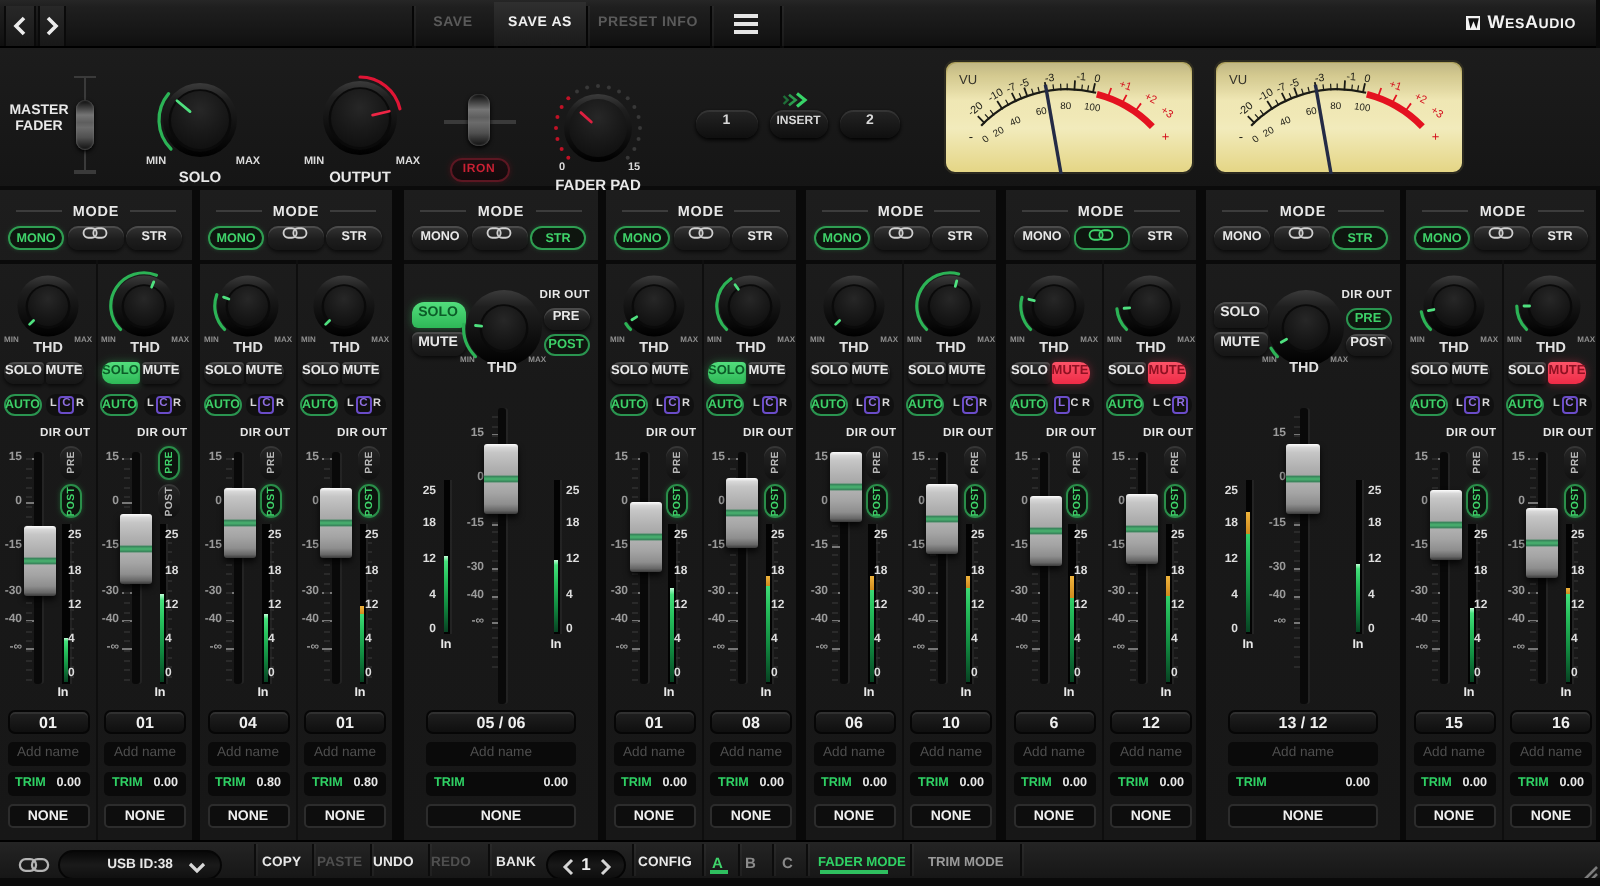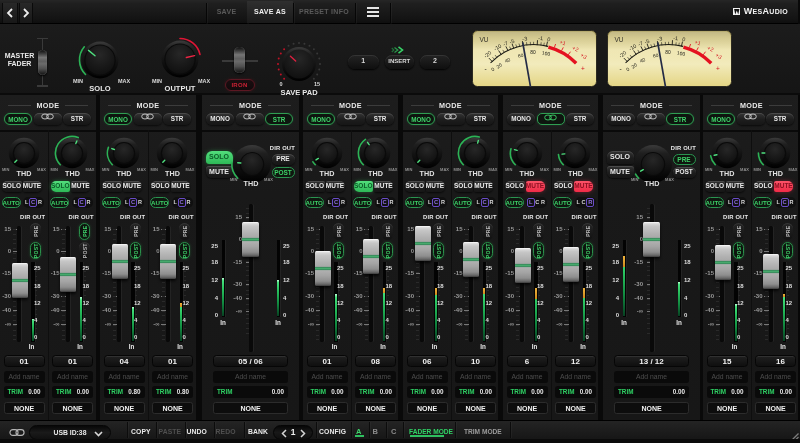--- a/index.html
+++ b/index.html
@@ -170,21 +170,21 @@
           <circle cx="44.28" cy="29.44" r="1.0" fill="#383838"></circle>
           <circle cx="42.19" cy="34.50" r="1.0" fill="#383838"></circle>
           <circle cx="38.85" cy="38.85" r="1.0" fill="#383838"></circle>
           <circle cx="24" cy="24" r="17" fill="url(#bez)"></circle>
           <circle cx="24" cy="24" r="14.5" fill="url(#face)"></circle>
           <line x1="20.66" y1="20.99" x2="15.45" y2="16.30" stroke="#dd2040" stroke-width="1.4" stroke-linecap="round"></line>
         </svg>
       </div>
       <div class="hmm" style="left:275px;top:56.5px;width:12px;">0</div>
       <div class="hmm" style="left:310px;top:56.5px;width:14px;">15</div>
-      <div class="lab" style="left:273px;top:63.5px;width:52px;font-size:7.5px;">SAVE PAD</div>
+      <div class="lab" style="left:273px;top:63.5px;width:52px;font-size:7.5px;">FADER PAD</div>
       <svg width="16" height="8" viewBox="0 0 16 8" style="position:absolute;left:391px;top:21.5px;">
 <path d="M7.5 0.8 L11.5 4 L7.5 7.2" fill="none" stroke="#38d468" stroke-width="1.6"></path>
 <path d="M3.5 1.4 L6.8 4 L3.5 6.6" fill="none" stroke="#2a9a4c" stroke-width="1.3"></path>
 <path d="M0.8 2 L2.8 4 L0.8 6" fill="none" stroke="#1f6f38" stroke-width="1.2"></path>
 </svg>
       <div class="bt hbtn " style="left:348px;top:31px;width:30.5px;height:13.5px;border-radius:6.8px;font-size:7px;line-height:12.5px;">1</div>
       <div class="bt hbtn " style="left:384.5px;top:31px;width:29.5px;height:13.5px;border-radius:6.8px;font-size:6px;line-height:12.5px;">INSERT</div>
       <div class="bt hbtn " style="left:420px;top:31px;width:30px;height:13.5px;border-radius:6.8px;font-size:7px;line-height:12.5px;">2</div>
       <div style="position:absolute;left:472px;top:6px;"><svg width="125" height="57" viewBox="0 0 125 57">
           <rect x="0.5" y="0.5" width="124" height="56" rx="5" fill="url(#vubg)" stroke="#2c2a20" stroke-width="1"></rect>

